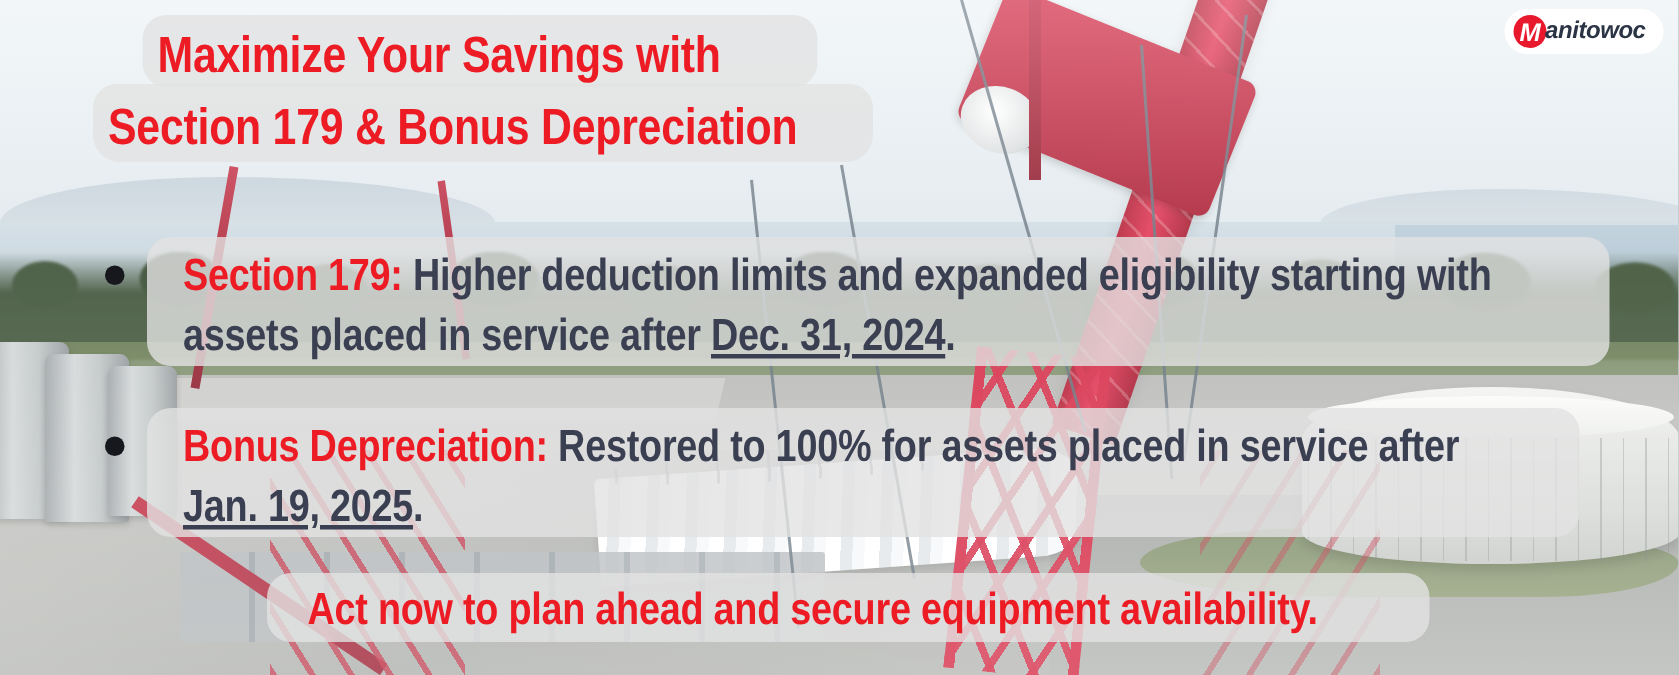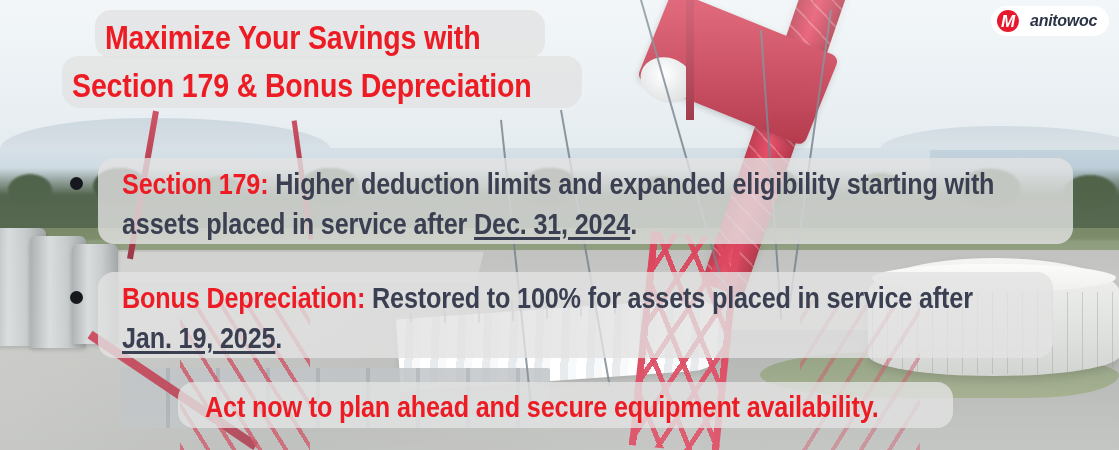--- a/index.html
+++ b/index.html
@@ -218,21 +218,21 @@
   }
   #logo .m-circle{
     width:22px;height:22px;border-radius:50%;
     background:#E8192C;display:flex;align-items:center;justify-content:center;
     color:#fff;font-weight:700;font-style:italic;font-size:17px;
     font-family:"Liberation Sans",sans-serif;line-height:1;
     margin-right:-2px;
   }
   #logo .m-word{
     color:#2B3445;font-weight:700;font-style:italic;font-size:16px;
-    font-family:"Liberation Sans",sans-serif;letter-spacing:-.3px;padding-left:12px;
+    font-family:"Liberation Sans",sans-serif;letter-spacing:-.3px;
   }
 </style>
 </head>
 <body>
 
 <div id="banner">
 
   <div class="photo">
     <div class="sky"></div>
     <div class="hills"></div>

